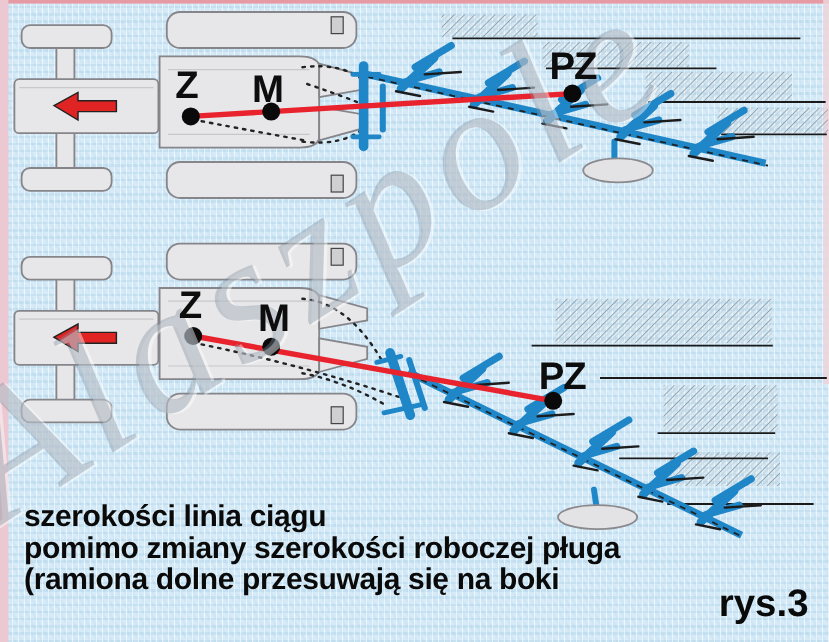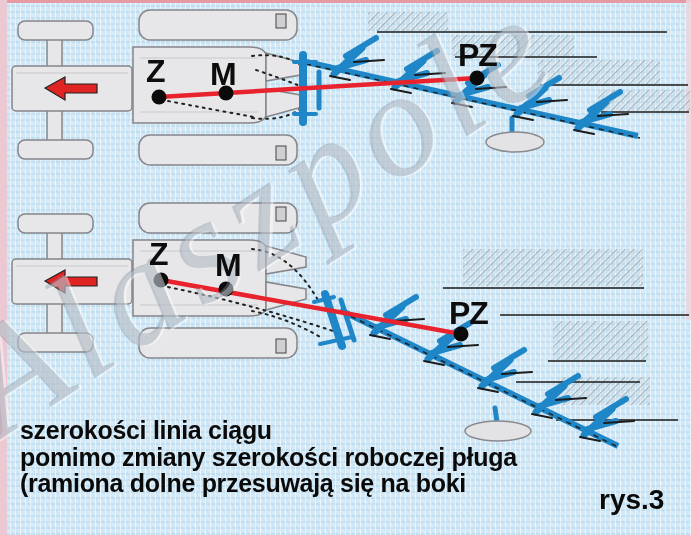--- a/index.html
+++ b/index.html
@@ -42,21 +42,21 @@
     position:absolute;z-index:6;
     left:20px;top:417px;
     font-weight:bold;font-size:25px;line-height:26.5px;
     color:#0a0a0a;letter-spacing:-0.3px;
     white-space:nowrap;
   }
   .caption .l4{padding-left:10px;}
   .fig-num{
     position:absolute;z-index:6;
     left:599px;top:484px;
-    font-weight:bold;font-size:28px;color:#0a0a0a;text-align:right;
+    font-weight:bold;font-size:32px;color:#0a0a0a;text-align:right;
   }
 </style>
 </head>
 <body>
 
 <div id="canvas">
 
   <div class="stripe top"></div>
   <div class="stripe left"></div>
   <div class="stripe right"></div>

